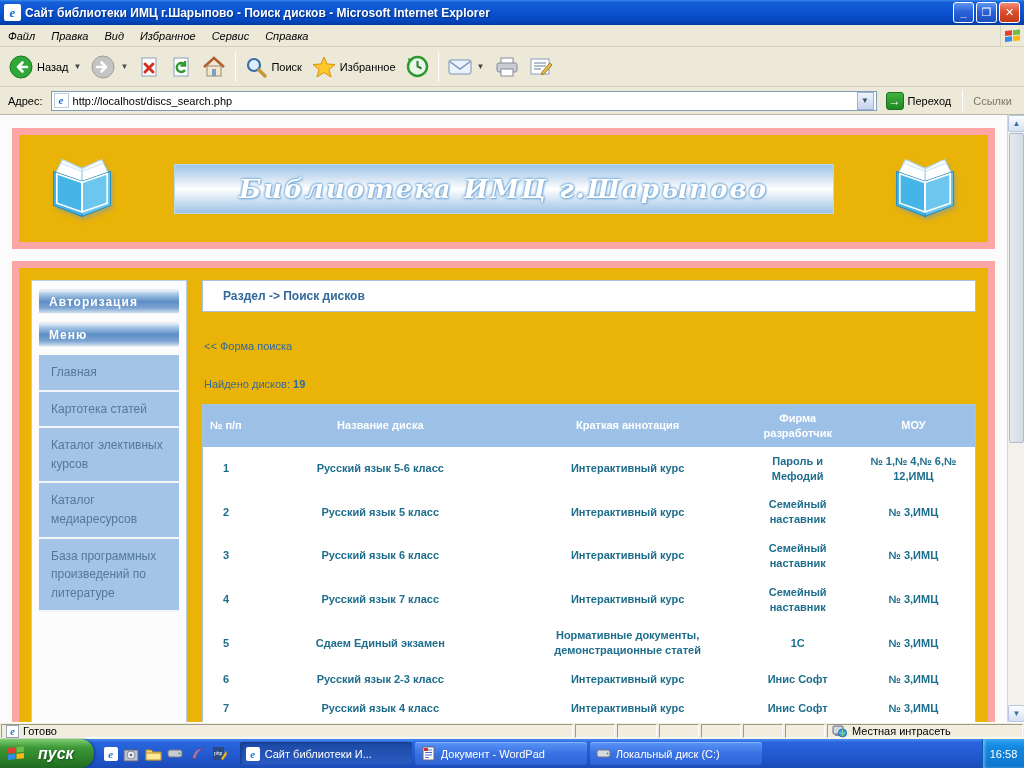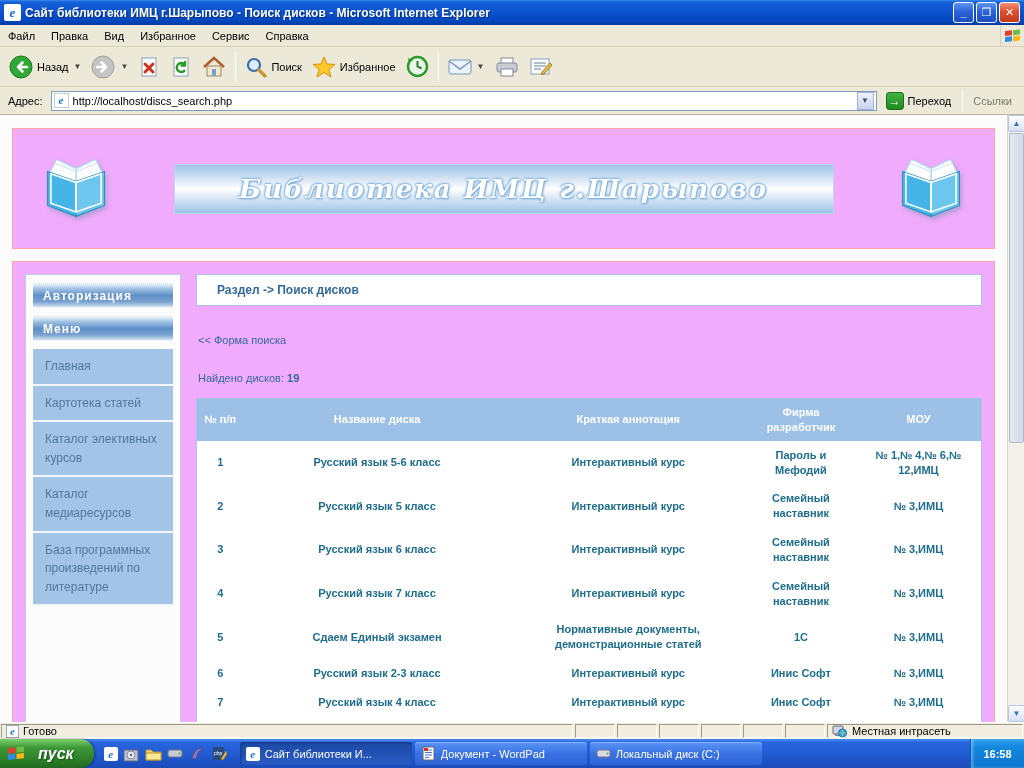--- a/index.html
+++ b/index.html
@@ -17,21 +17,21 @@
   .titlebar .title { flex:1; font-size:12px; font-weight:bold;
     text-shadow:1px 1px 1px #04307e; white-space:nowrap; overflow:hidden; }
   .winbtn { width:21px; height:21px; margin-left:2px; border:1px solid #fff;
     border-radius:3px; color:#fff; font-size:11px; font-weight:bold; line-height:19px;
     text-align:center; background:linear-gradient(180deg,#5e94f0,#2b63d8 45%,#1b4fc0); }
   .winbtn.close { background:linear-gradient(180deg,#f0907a,#dd4f2c 45%,#c23a18); }
 
   
   .menubar { height:22px; display:flex; align-items:center; background:#ece9d8;
     border-bottom:1px solid #d8d2bd; font-size:11px; color:#000; }
-  .menubar .mitem { padding:16px 8px; cursor:default; }
+  .menubar .mitem { padding:16px 8px; cursor:default;font-style:italic; }
   .menubar .spacer { flex:1; }
   .brand { width:24px; height:20px; display:flex; align-items:center; justify-content:center;
     border-left:1px solid #d8d2bd; }
 
   
   .toolbar { height:40px; display:flex; align-items:center; background:#ece9d8;
     border-bottom:1px solid #d8d2bd; padding:0 4px; font-size:11px; }
   .tbtn { display:flex; align-items:center; gap:4px; padding:3px 5px; border-radius:3px; }
   .tbtn .lbl { font-size:11px; color:#000; }
   .drop { font-size:8px; color:#444; margin-left:1px; }
@@ -54,21 +54,21 @@
   .goicon { width:18px; height:18px; border-radius:3px; border:1px solid #1d6e1d;
     background:linear-gradient(180deg,#43b043,#1f8a1f); color:#fff; font-weight:bold;
     text-align:center; line-height:16px; font-size:12px; }
   .vsep { width:1px; height:22px; background:#c9c4ae; border-right:1px solid #fff; margin:0 2px; }
   .links { color:#7a7a6a; padding:0 8px 0 4px; }
 
   
   .viewport { position:relative; height:607px; background:#fbfbfb; overflow:hidden; }
   .vcontent { position:absolute; left:0; top:0; right:17px; bottom:0; overflow:hidden;
     padding:13px 12px 0 12px; }
-  .box { border:1px solid #fca5a5; background:#f0abfc; }
+  .box { border:7px solid #fca5a5; background:#eab308; }
 
   
   .header-box { height:121px; display:flex; align-items:center;
     justify-content:space-between; padding:0 28px; margin-bottom:12px; }
   .banner { width:660px; height:50px; display:flex; align-items:center; justify-content:center;
     background:linear-gradient(180deg,#9ec4e6 0%,#c8dcf0 22%,#ffffff 50%,#c8dcf0 78%,#9ec4e6 100%);
     border:1px solid #bcd6ec; }
   .banner .btitle { font:italic bold 26px "DejaVu Serif","Liberation Serif",serif;
     color:#fff; letter-spacing:2px;
     text-shadow:0 0 3px #6ea6d6, 0 0 2px #6ea6d6, 1px 1px 2px #87b4dc, -1px -1px 2px #b7d4ec; }
@@ -143,24 +143,24 @@
   .ql { width:17px; height:17px; display:flex; align-items:center; justify-content:center; }
   .tasks { display:flex; align-items:center; gap:3px; flex:1; padding:0 2px; }
   .taskbtn { width:172px; height:23px; border-radius:3px; display:flex; align-items:center;
     gap:5px; padding:0 6px; color:#fff; font-size:11px; white-space:nowrap; overflow:hidden;
     background:linear-gradient(180deg,#5a95f7,#3a72e2 50%,#2f63d6);
     box-shadow:inset 0 1px 0 #7fb0fa; }
   .taskbtn.active { background:linear-gradient(180deg,#1c49a4,#2a5cc4);
     box-shadow:inset 1px 1px 3px #123a80; }
   .taskbtn .tlabel { overflow:hidden; text-overflow:ellipsis; }
   .ticon { width:15px; height:15px; flex:none; display:flex; align-items:center; justify-content:center; }
-  .tray { width:54px; display:flex; align-items:center; justify-content:center;
+  .tray { width:42px; display:flex; align-items:center; justify-content:center;
     background:linear-gradient(180deg,#2ea0ef 0%,#1287de 30%,#0d74cd 100%);
     border-left:1px solid #0a5fb4; box-shadow:inset 2px 0 3px rgba(255,255,255,.35);
-    color:#fff; font-size:11px;font-weight:bold; }
+    color:#fff; font-size:11px; }
 
   .ieicon { background:#fff; border-radius:2px; width:14px; height:14px;
     font:italic bold 11px "Liberation Serif",serif; color:#1a6fd4; text-align:center; line-height:12px; }
 </style>
 </head>
 <body>
 
 <div class="titlebar">
   <span class="appicon">e</span>
   <span class="title">Сайт библиотеки ИМЦ г.Шарыпово - Поиск дисков - Microsoft Internet Explorer</span>

